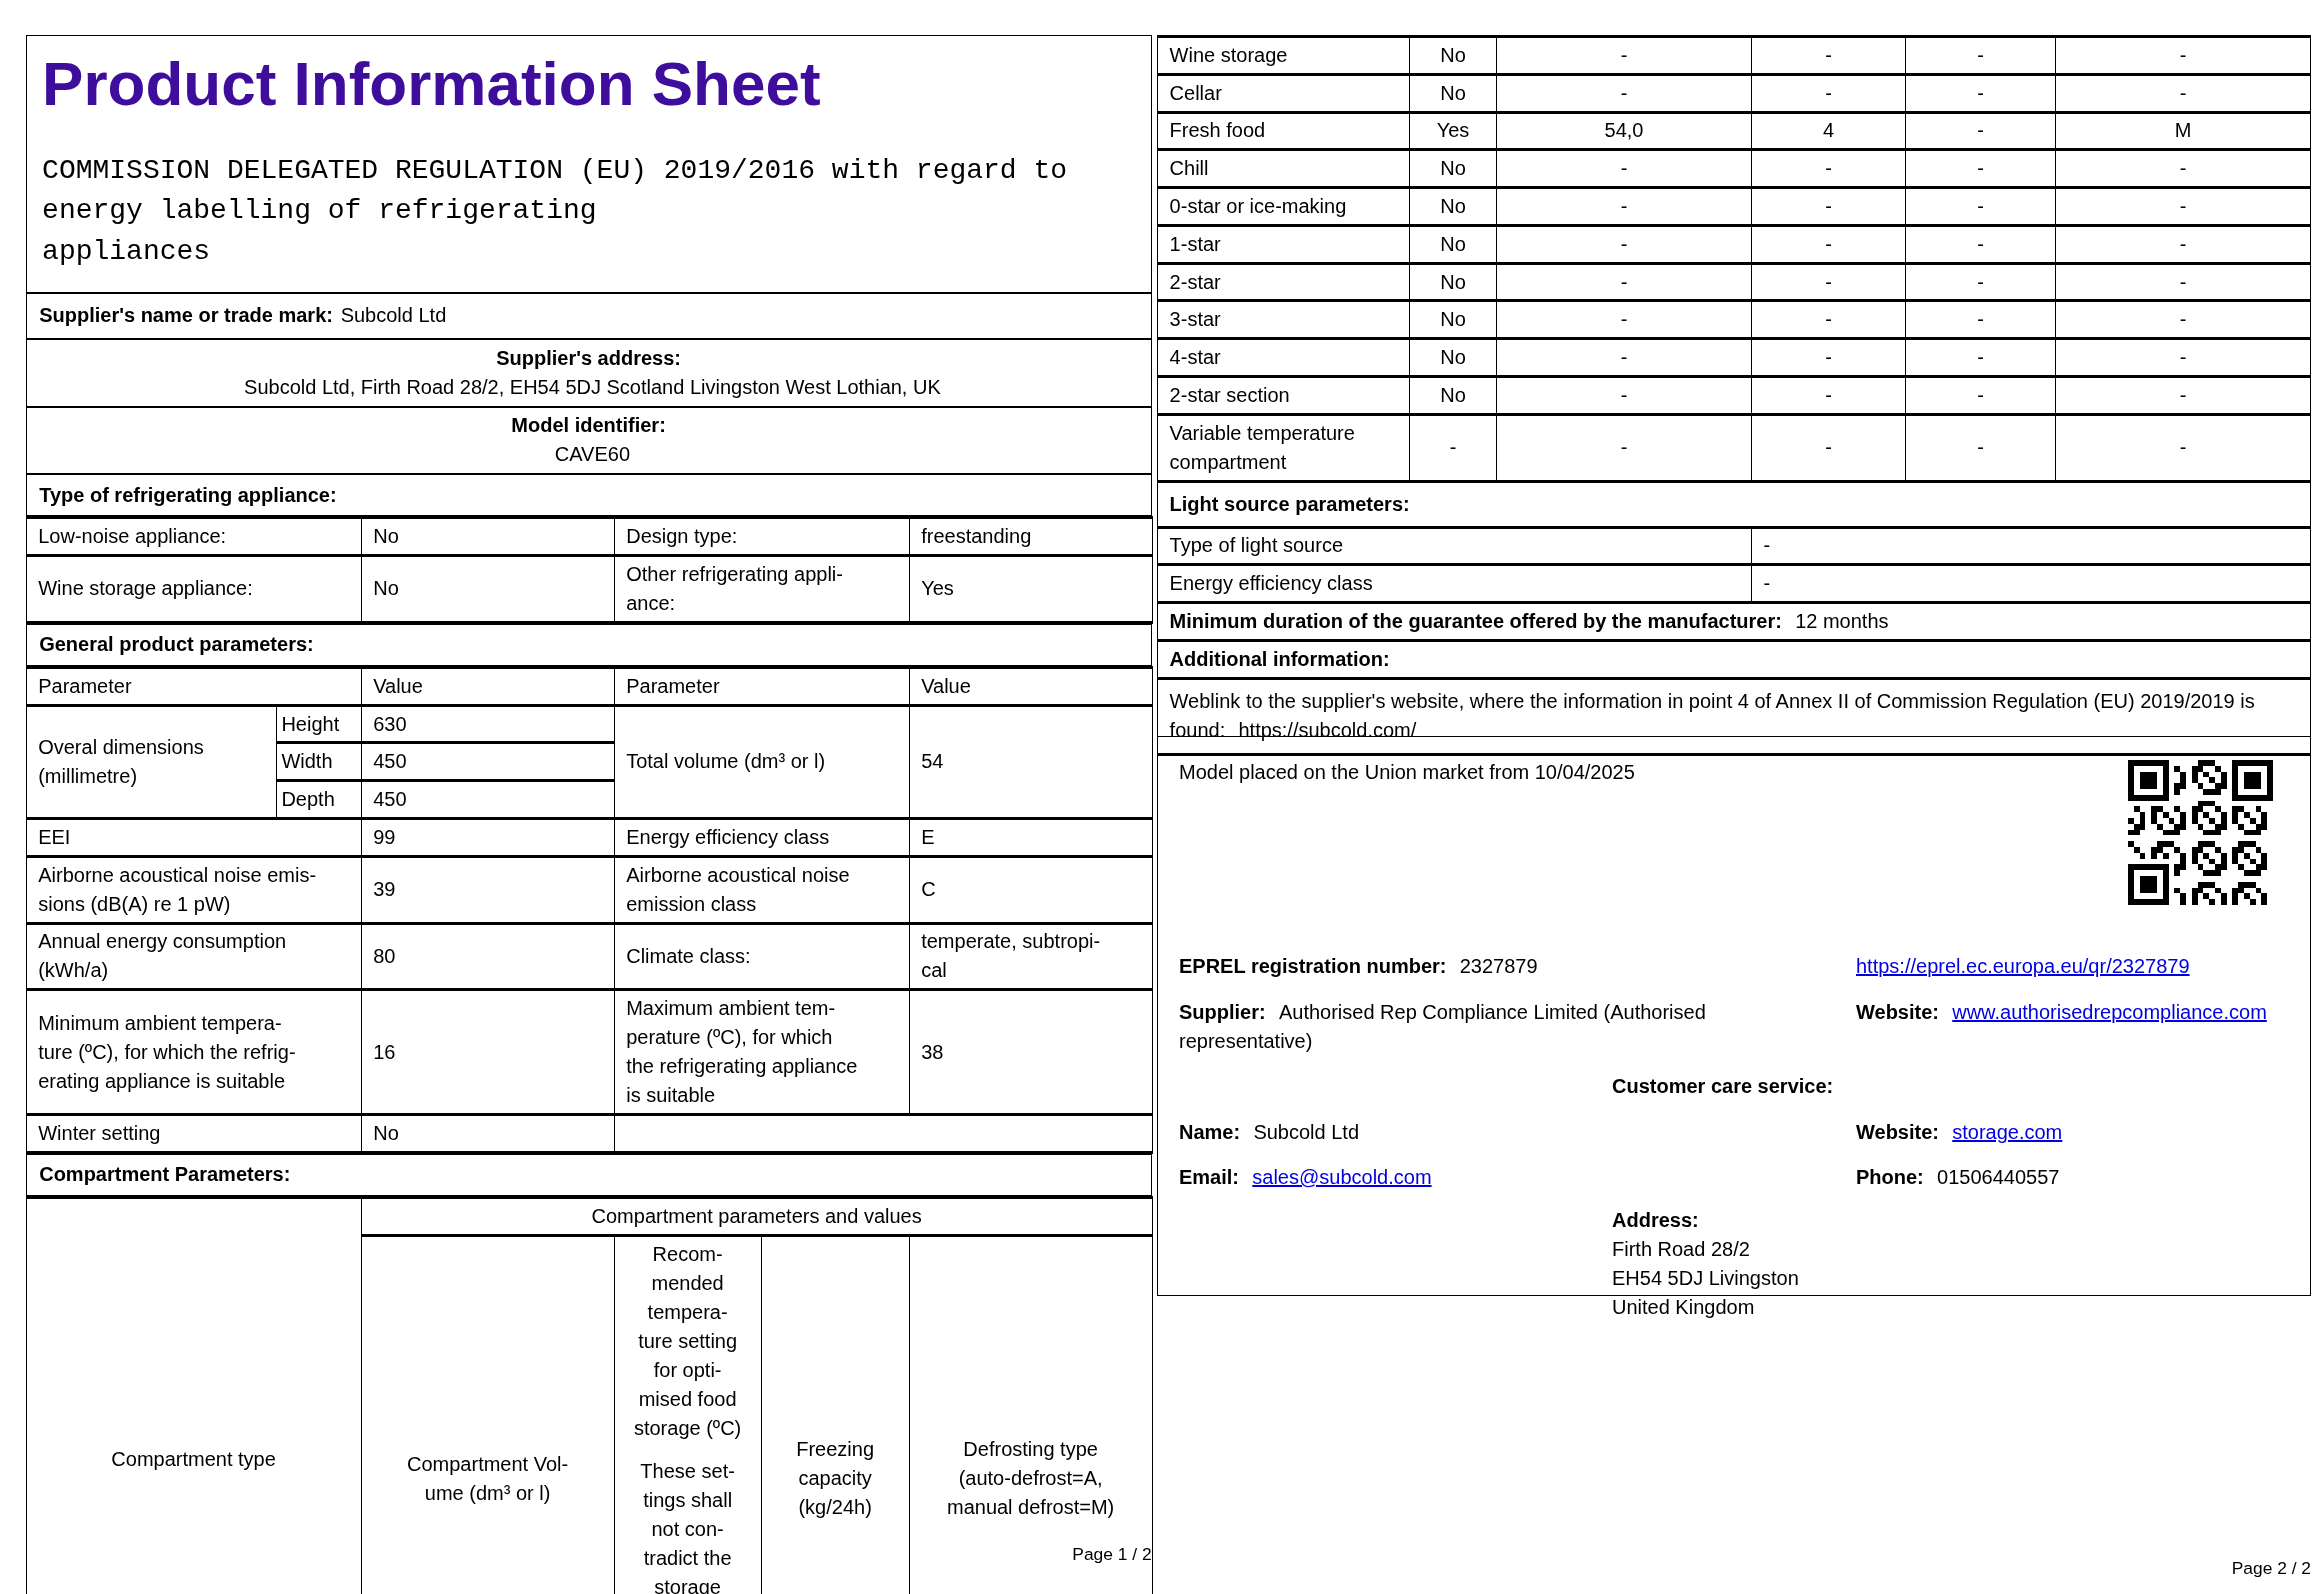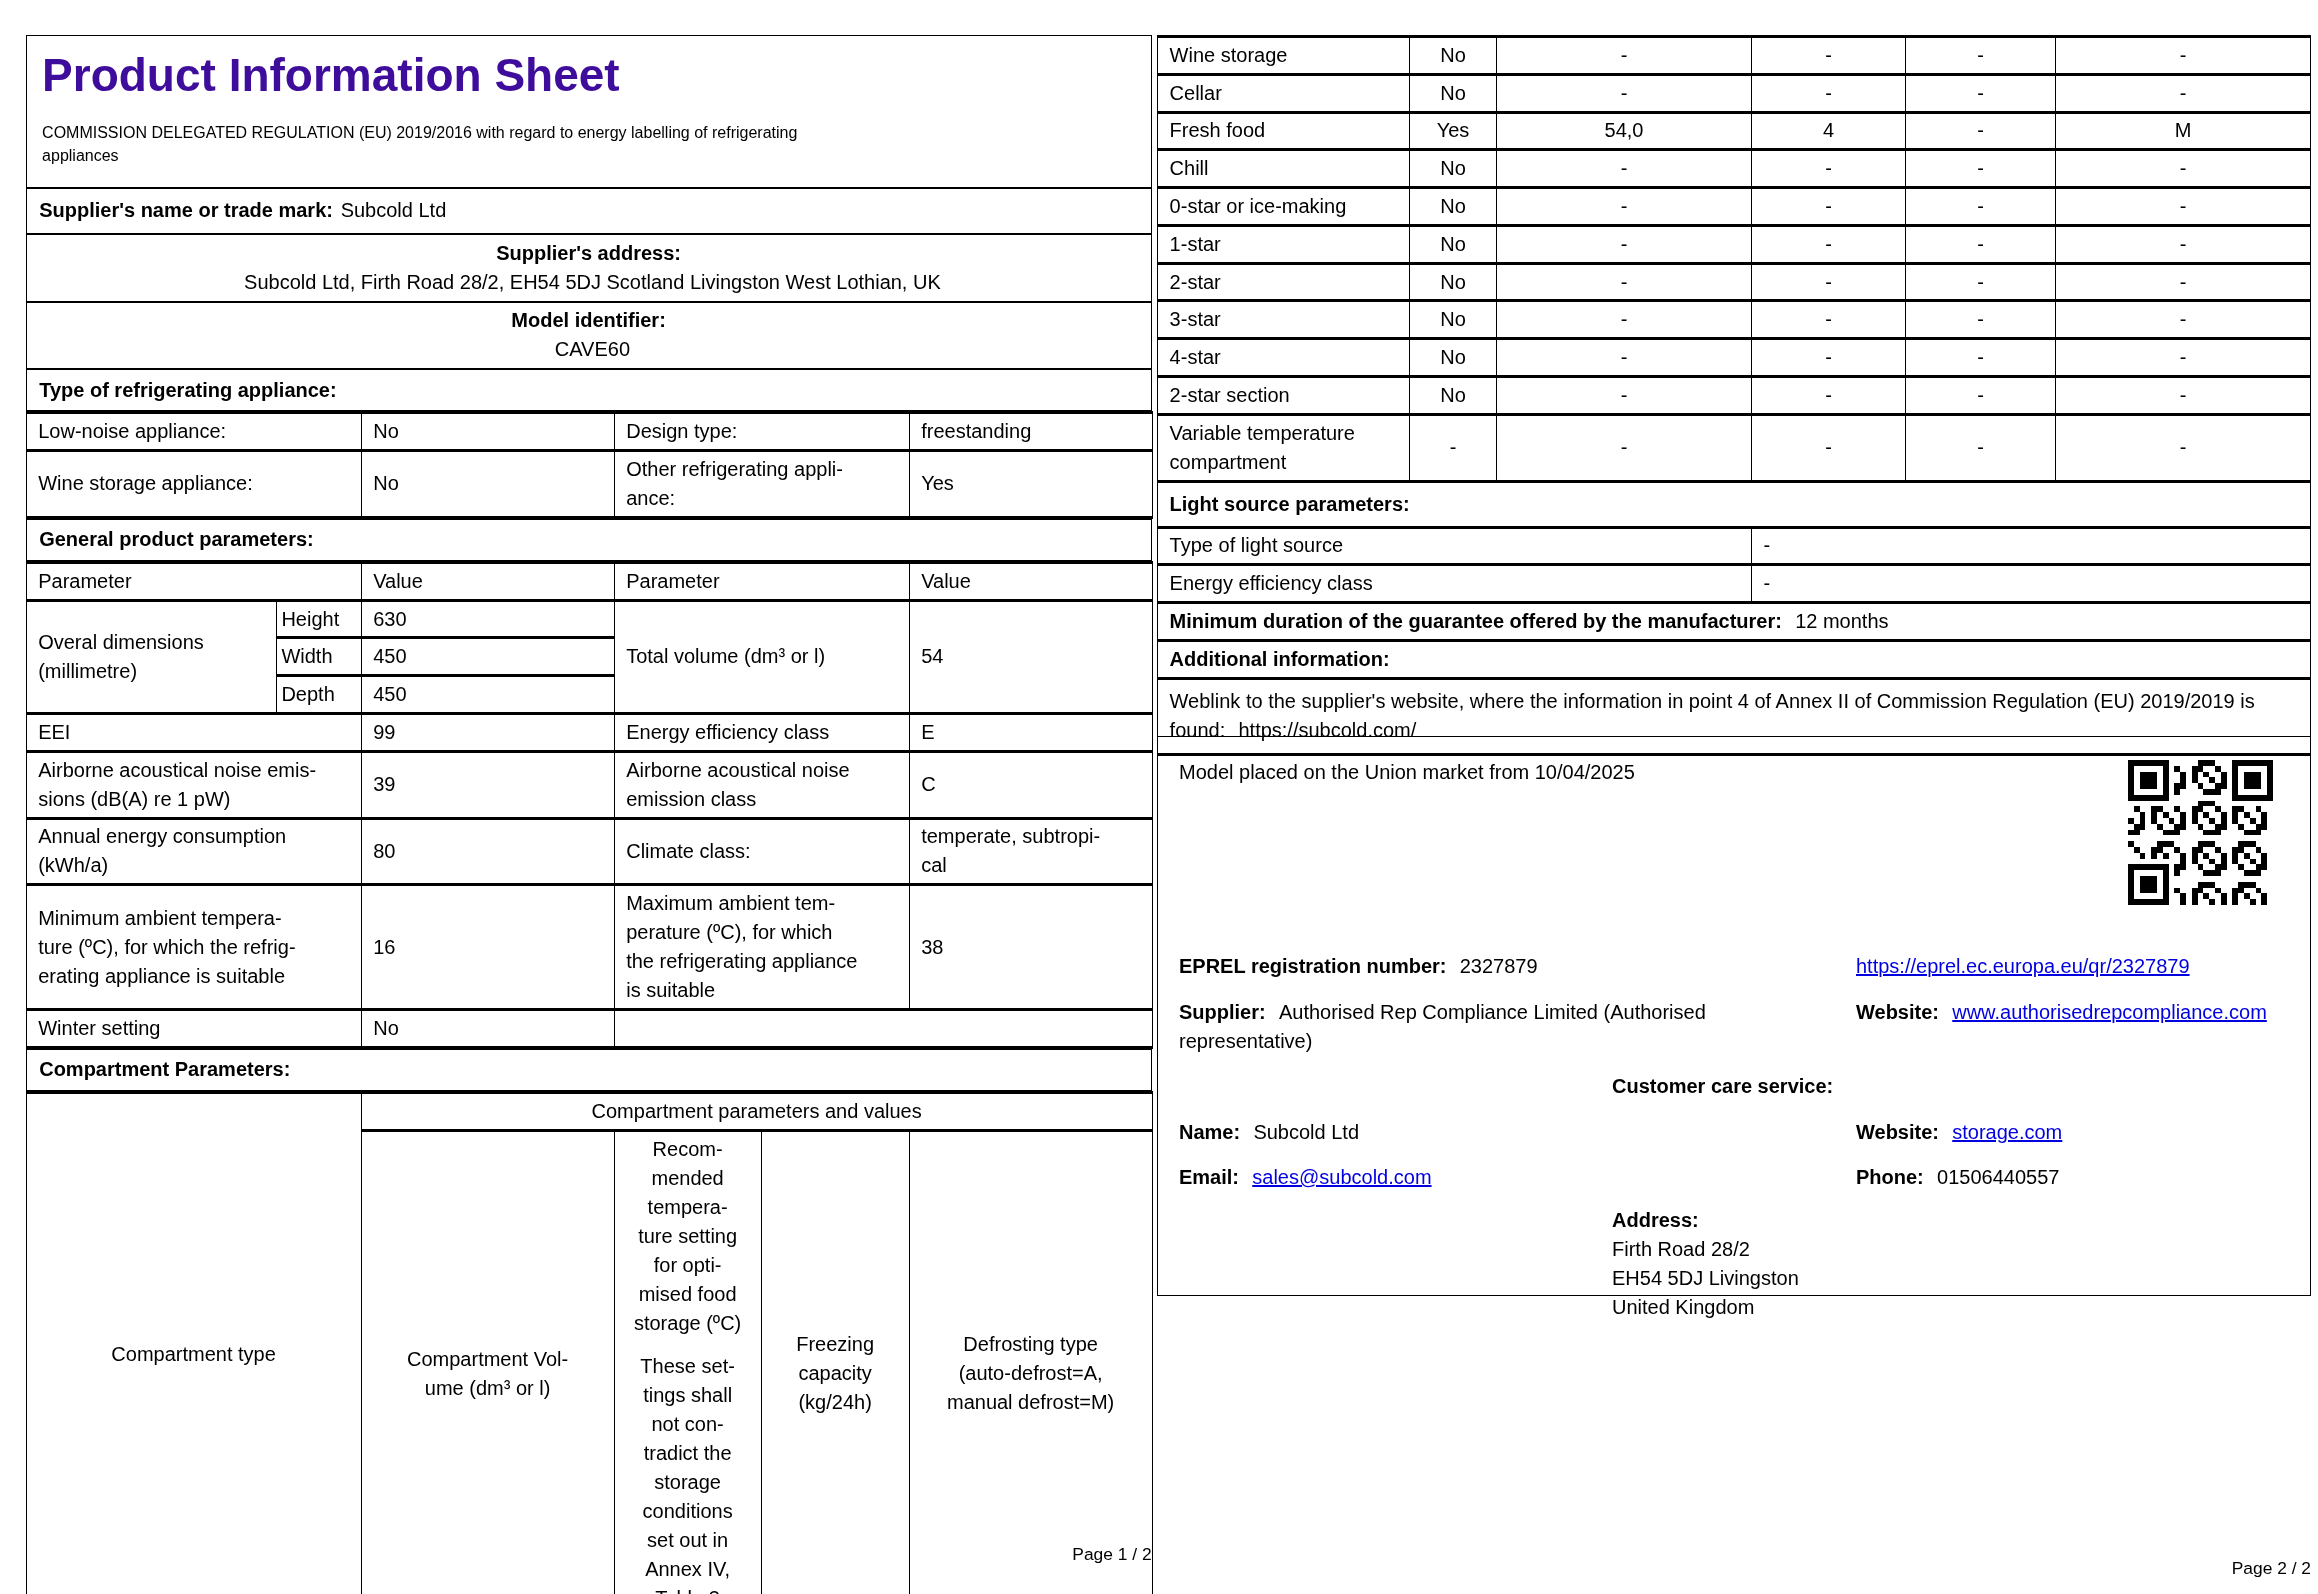--- a/index.html
+++ b/index.html
@@ -12,22 +12,22 @@
   #page2 { left:1157px; top:35px; width:1028px; }
 
   .sec { border:1.4px solid #000; box-sizing:border-box; background:#fff; }
   .pad { padding:3.9px 12.6px;text-align:center; }
   b, .b { font-weight:bold; }
   .ml { white-space:pre-line; }
   .val { margin-left:7.7px; }
 
   
   .title-block { padding:12.6px 15.5px 19.3px 15.5px; }
-  .doc-title { color:var(--title-color,#3f0d9c); font-size:46px; font-weight:bold; line-height:1.1; margin:1.9px 0 0 0; }
-  .doc-subtitle { margin-top:20px; font-size:16px; }
+  .doc-title { color:var(--title-color,#3f0d9c); font-size:62px; font-weight:bold; line-height:1.1; margin:1.9px 0 0 0; }
+  .doc-subtitle { margin-top:32px; font-size:28px;font-family:Liberation Mono, monospace; }
 
   
   .lrow { display:flex; align-items:center; }
   .lrow-96 { min-height:46px; } .lrow-84 { min-height:41px;flex-direction:column; } .lrow-87 { min-height:42px; } .lrow-86 { min-height:42px; }
 
   table { border-collapse:collapse; width:100%; table-layout:fixed; }
   td { border:1.4px solid #000; border-top-width:3.4px; border-bottom-width:3.4px; vertical-align:middle; padding:2.9px 11.6px; box-sizing:border-box; }
   td.c { text-align:center; padding:2.9px 3.9px; }
   table { border:1.4px solid #000; }
 

